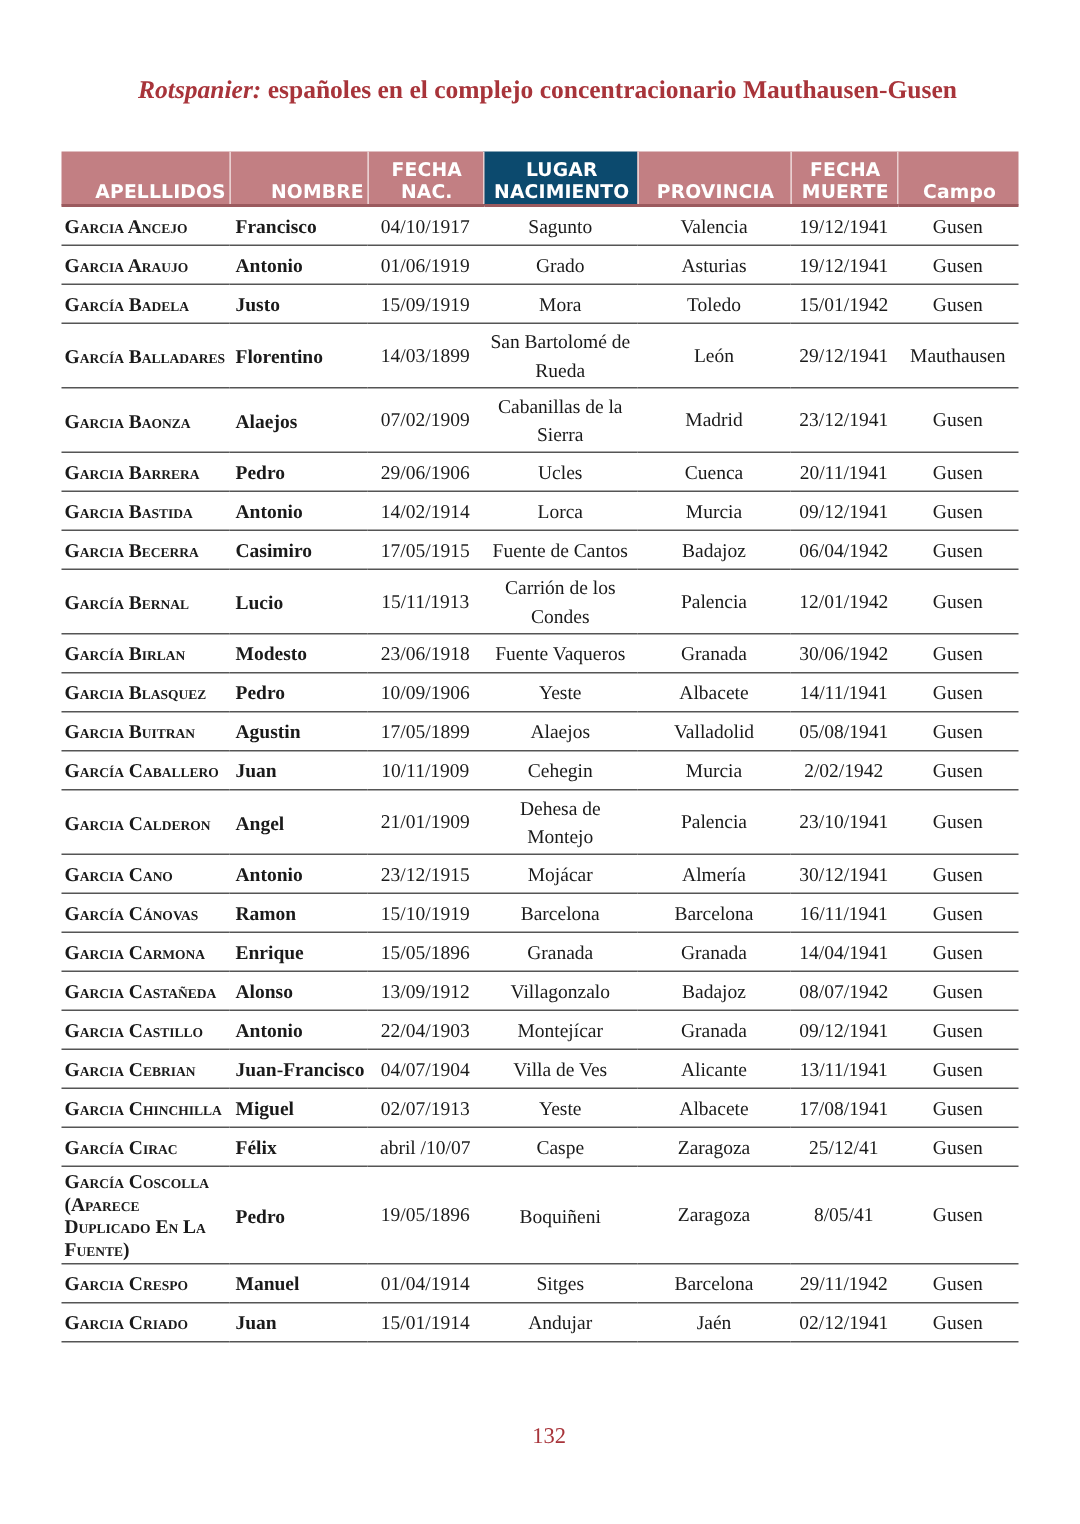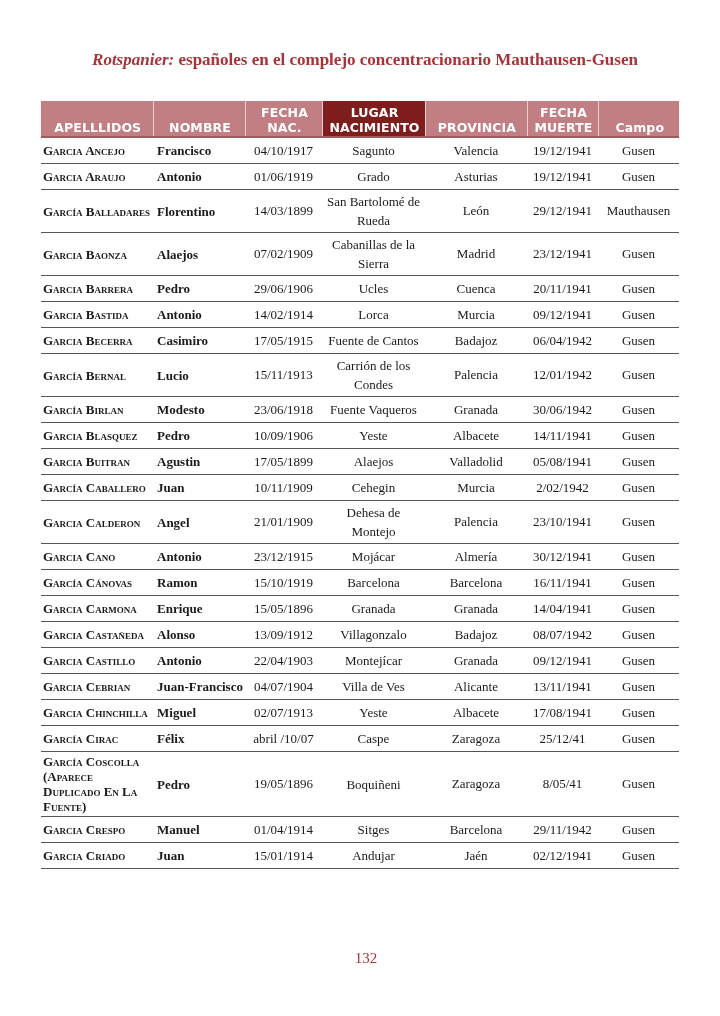--- a/index.html
+++ b/index.html
@@ -28,21 +28,21 @@
   table.roster col.c7 { width: 81px; }
   thead th {
     background: #c27f83; color: #ffffff;
     font-family: "DejaVu Sans", "Liberation Sans", sans-serif;
     font-weight: bold; font-size: 12.5px; line-height: 15px;
     height: 34px; padding: 0 2px 1px 4px; vertical-align: bottom;
     border-right: 1px solid #e9cfd0; border-bottom: 2px solid #9b5a5e;
     letter-spacing: 0.1px;
   }
   thead th:last-child { border-right: none; }
-  thead th.left { text-align: center; }
+  thead th.left { text-align: right; }
   thead th.center { text-align: center; margin-left: 10px; }
   tbody td {
     font-size: 13px; line-height: 16px; padding: 2px 2px;
     border-bottom: 1.5px solid #555; vertical-align: middle;
     text-align: center; height: 21px;
   }
   tbody td.surname {
     text-align: left; font-weight: bold; font-variant: small-caps;
     font-size: 13px; padding-left: 2px; line-height: 15px;
   }
@@ -68,21 +68,21 @@
       <col class="c4">
       <col class="c5">
       <col class="c6">
       <col class="c7">
   </colgroup>
   <thead>
     <tr>
       <th class="left" style="background: rgb(194, 127, 131);">APELLLIDOS</th>
       <th class="left" style="background: rgb(194, 127, 131);">NOMBRE</th>
       <th class="center" style="background: rgb(194, 127, 131);">FECHA NAC.</th>
-      <th class="center" style="background: #7f1d1d;">LUGAR NACIMIENTO</th>
+      <th class="center" style="background: #0c4a6e;">LUGAR NACIMIENTO</th>
       <th class="center" style="background: rgb(194, 127, 131);">PROVINCIA</th>
       <th class="center" style="background: rgb(194, 127, 131);">FECHA MUERTE</th>
       <th class="center" style="background: rgb(194, 127, 131);">Campo</th>
     </tr>
   </thead>
   <tbody id="roster-body">
       <tr>
         <td class="surname">Garcia Ancejo</td>
         <td class="name">Francisco</td>
         <td>04/10/1917</td>
@@ -91,20 +91,29 @@
         <td>19/12/1941</td>
         <td>Gusen</td>
       </tr>
       <tr>
         <td class="surname">Garcia Araujo</td>
         <td class="name">Antonio</td>
         <td>01/06/1919</td>
         <td class="place">Grado</td>
         <td>Asturias</td>
         <td>19/12/1941</td>
+        <td>Gusen</td>
+      </tr>
+      <tr>
+        <td class="surname">García Badela</td>
+        <td class="name">Justo</td>
+        <td>15/09/1919</td>
+        <td class="place">Mora</td>
+        <td>Toledo</td>
+        <td>15/01/1942</td>
         <td>Gusen</td>
       </tr>
       <tr>
         <td class="surname">García Balladares</td>
         <td class="name">Florentino</td>
         <td>14/03/1899</td>
         <td class="place">San Bartolomé de Rueda</td>
         <td>León</td>
         <td>29/12/1941</td>
         <td>Mauthausen</td>

